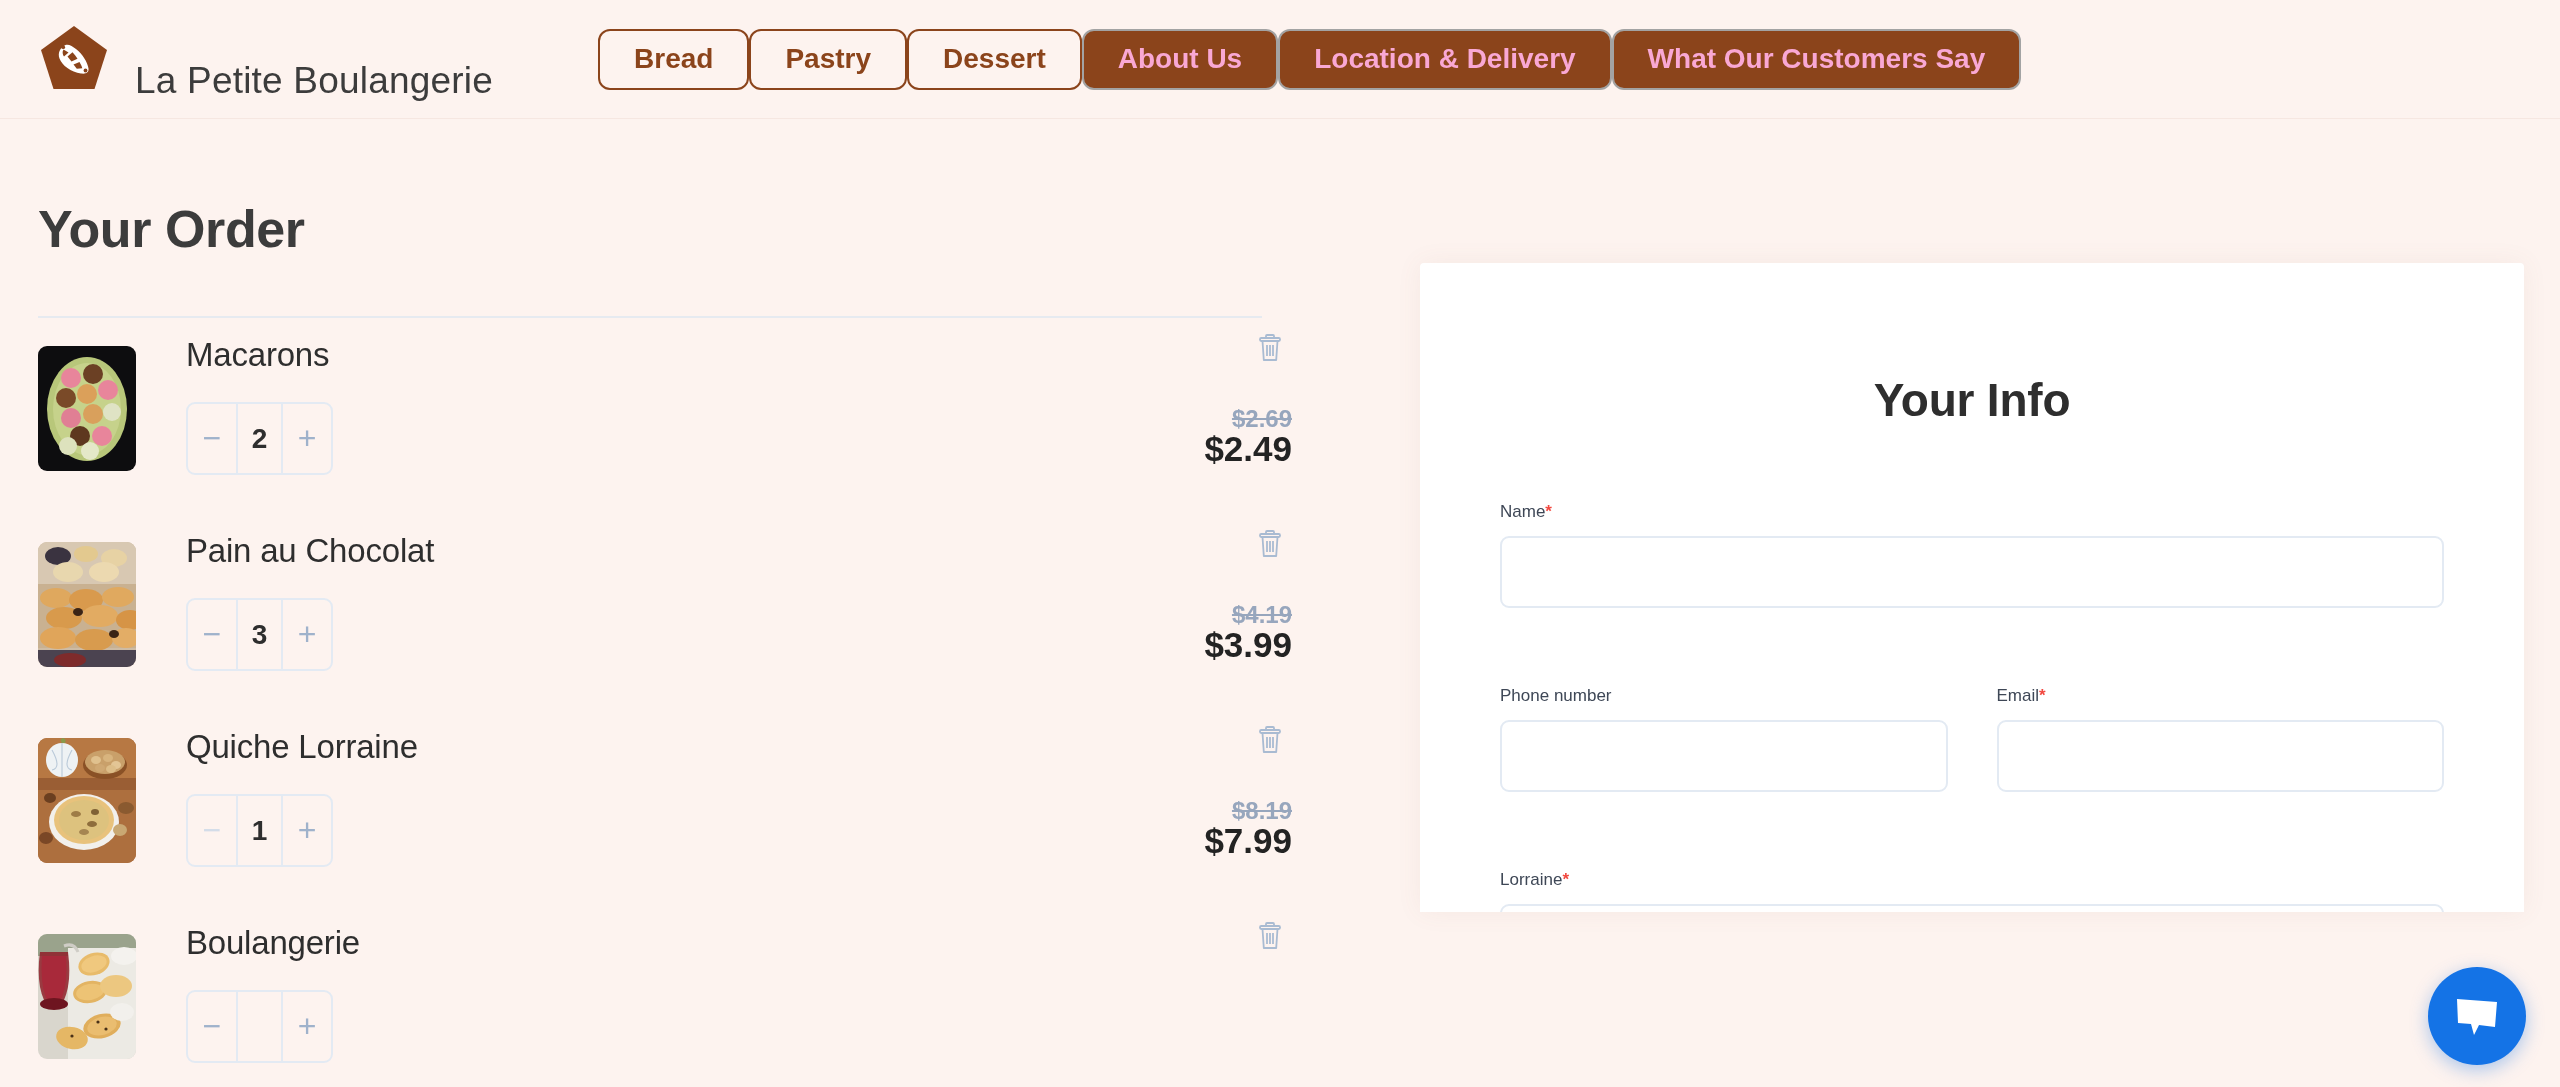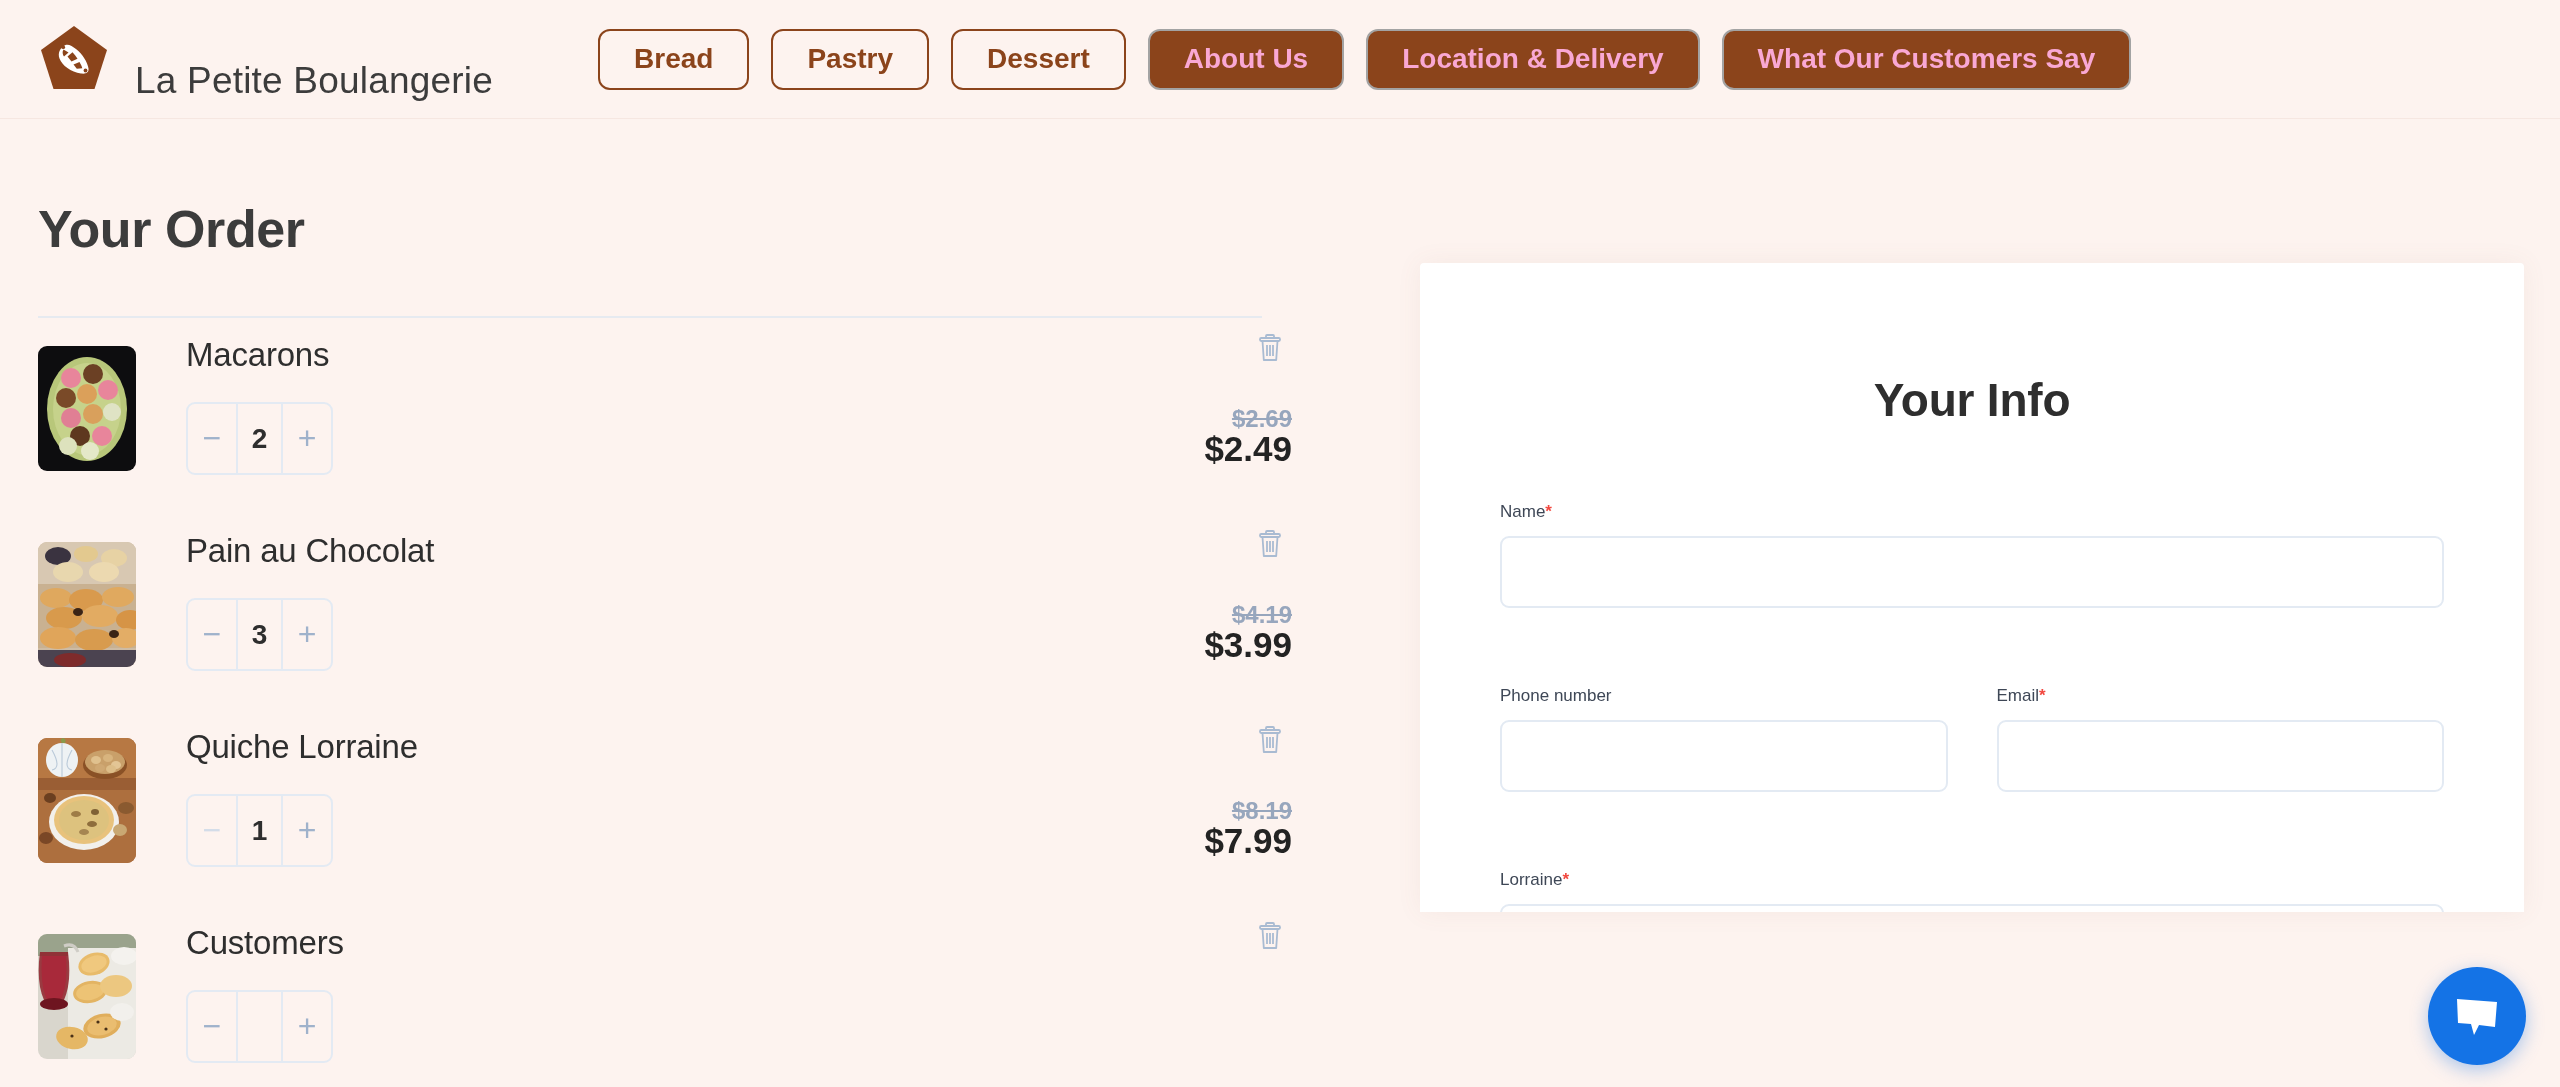--- a/index.html
+++ b/index.html
@@ -51,21 +51,20 @@
     font-weight: 500;
     color: #3c3c3c;
     letter-spacing: .2px;
     white-space: nowrap;
     margin-top: 44px;
   }
 
   .nav {
     display: flex;
     align-items: flex-start;
-    gap: 22px;
     margin-left: 105px;
   }
 
   .nav-btn {
     height: 61px;
     padding: 0 34px;
     border-radius: 12px;
     font-size: 28px;
     font-weight: 700;
     display: flex;
@@ -515,21 +514,21 @@
               <ellipse cx="64" cy="92" rx="15" ry="9" fill="#eabd70" transform="rotate(-14 64 92)"></ellipse>
               <ellipse cx="34" cy="104" rx="16" ry="11" fill="#e5b765" transform="rotate(12 34 104)"></ellipse>
               <circle cx="60" cy="88" r="1.6" fill="#4a3118"></circle>
               <circle cx="68" cy="95" r="1.6" fill="#4a3118"></circle>
               <circle cx="34" cy="102" r="1.6" fill="#4a3118"></circle>
               <ellipse cx="86" cy="22" rx="13" ry="9" fill="#f4f2ee"></ellipse>
               <ellipse cx="84" cy="78" rx="12" ry="9" fill="#f2f0ec"></ellipse>
             </svg>
           </div>
           <div class="item-body">
-            <div class="item-name">Customers</div>
+            <div class="item-name">Boulangerie</div>
             <div class="stepper">
               <button class="step-btn">−</button>
               <div class="step-val"></div>
               <button class="step-btn">+</button>
             </div>
           </div>
           <div class="item-right">
             <button class="trash-btn">
               <svg width="26" height="28" viewBox="0 0 26 28">
                 <rect x="9" y="1" width="8" height="3" rx="1" fill="none" stroke="#a9bbd2" stroke-width="1.8"></rect>

